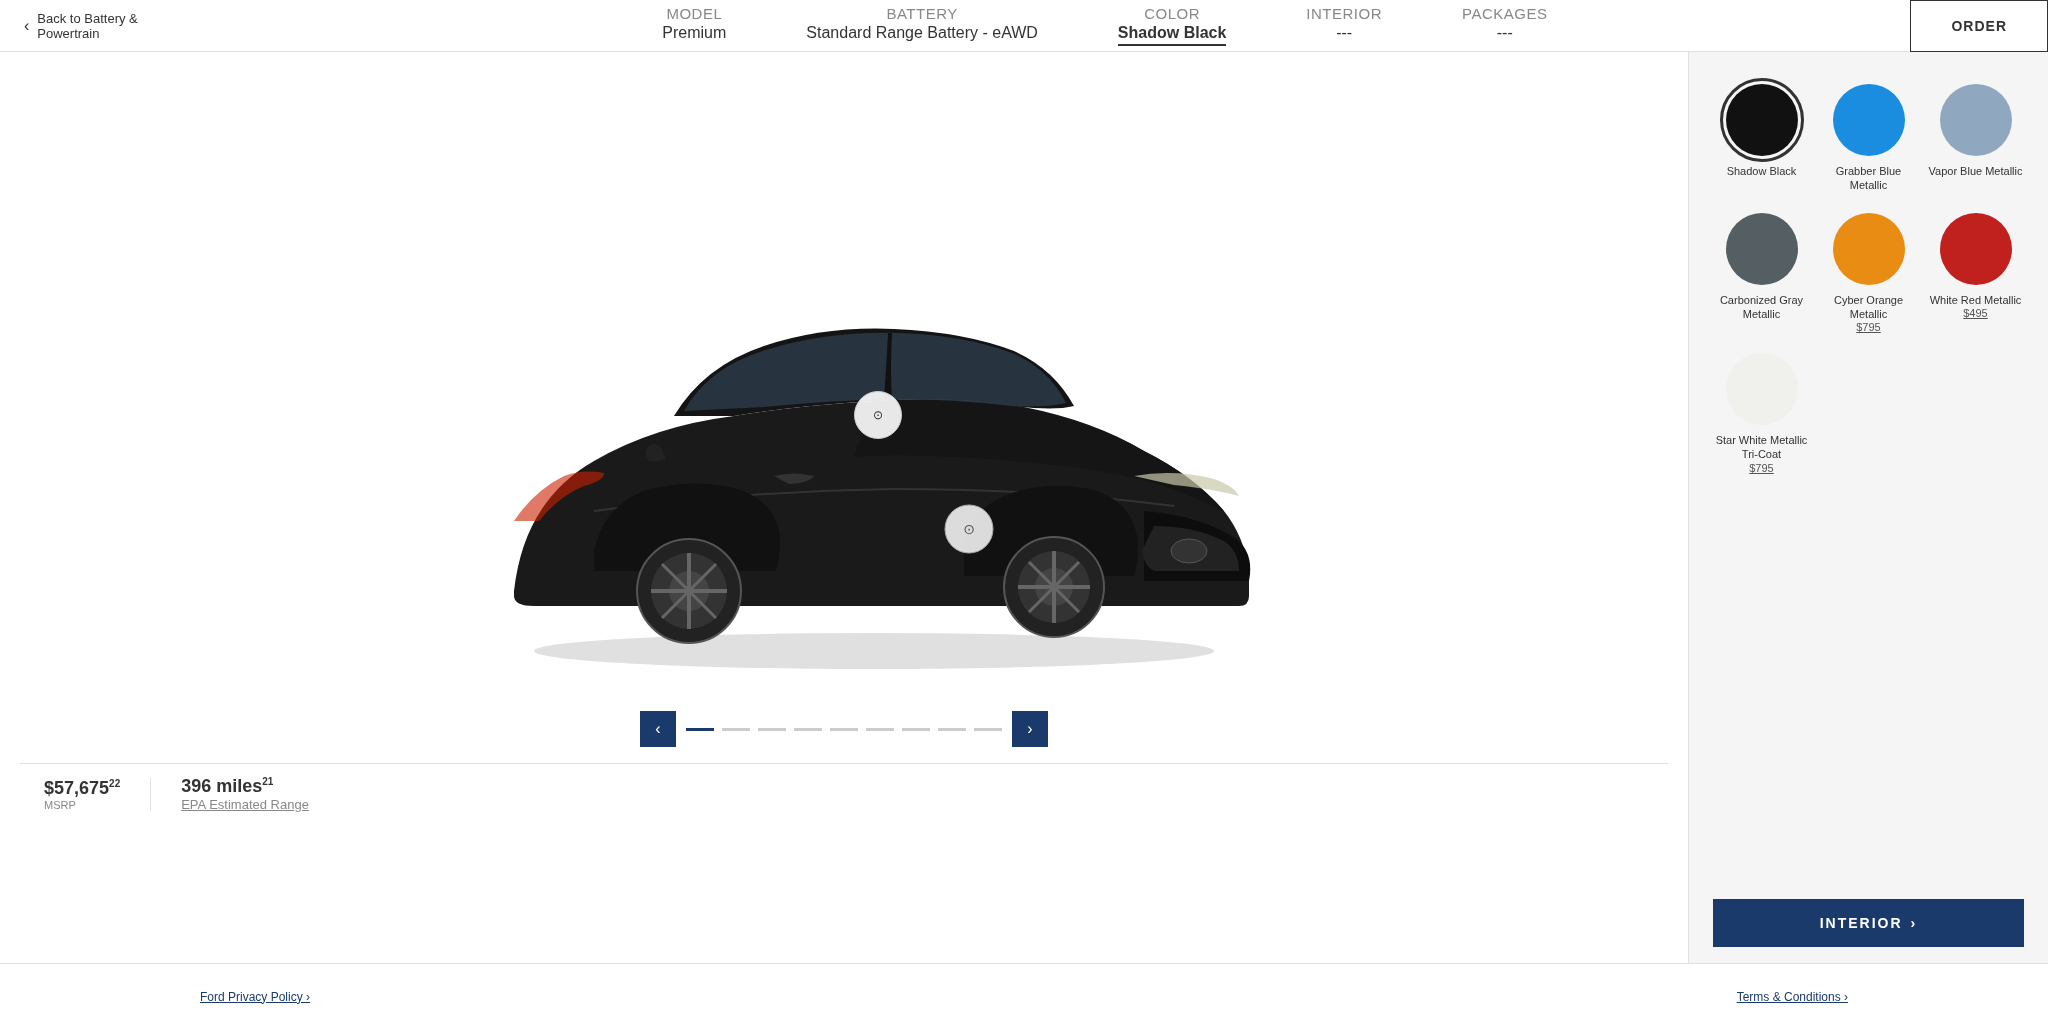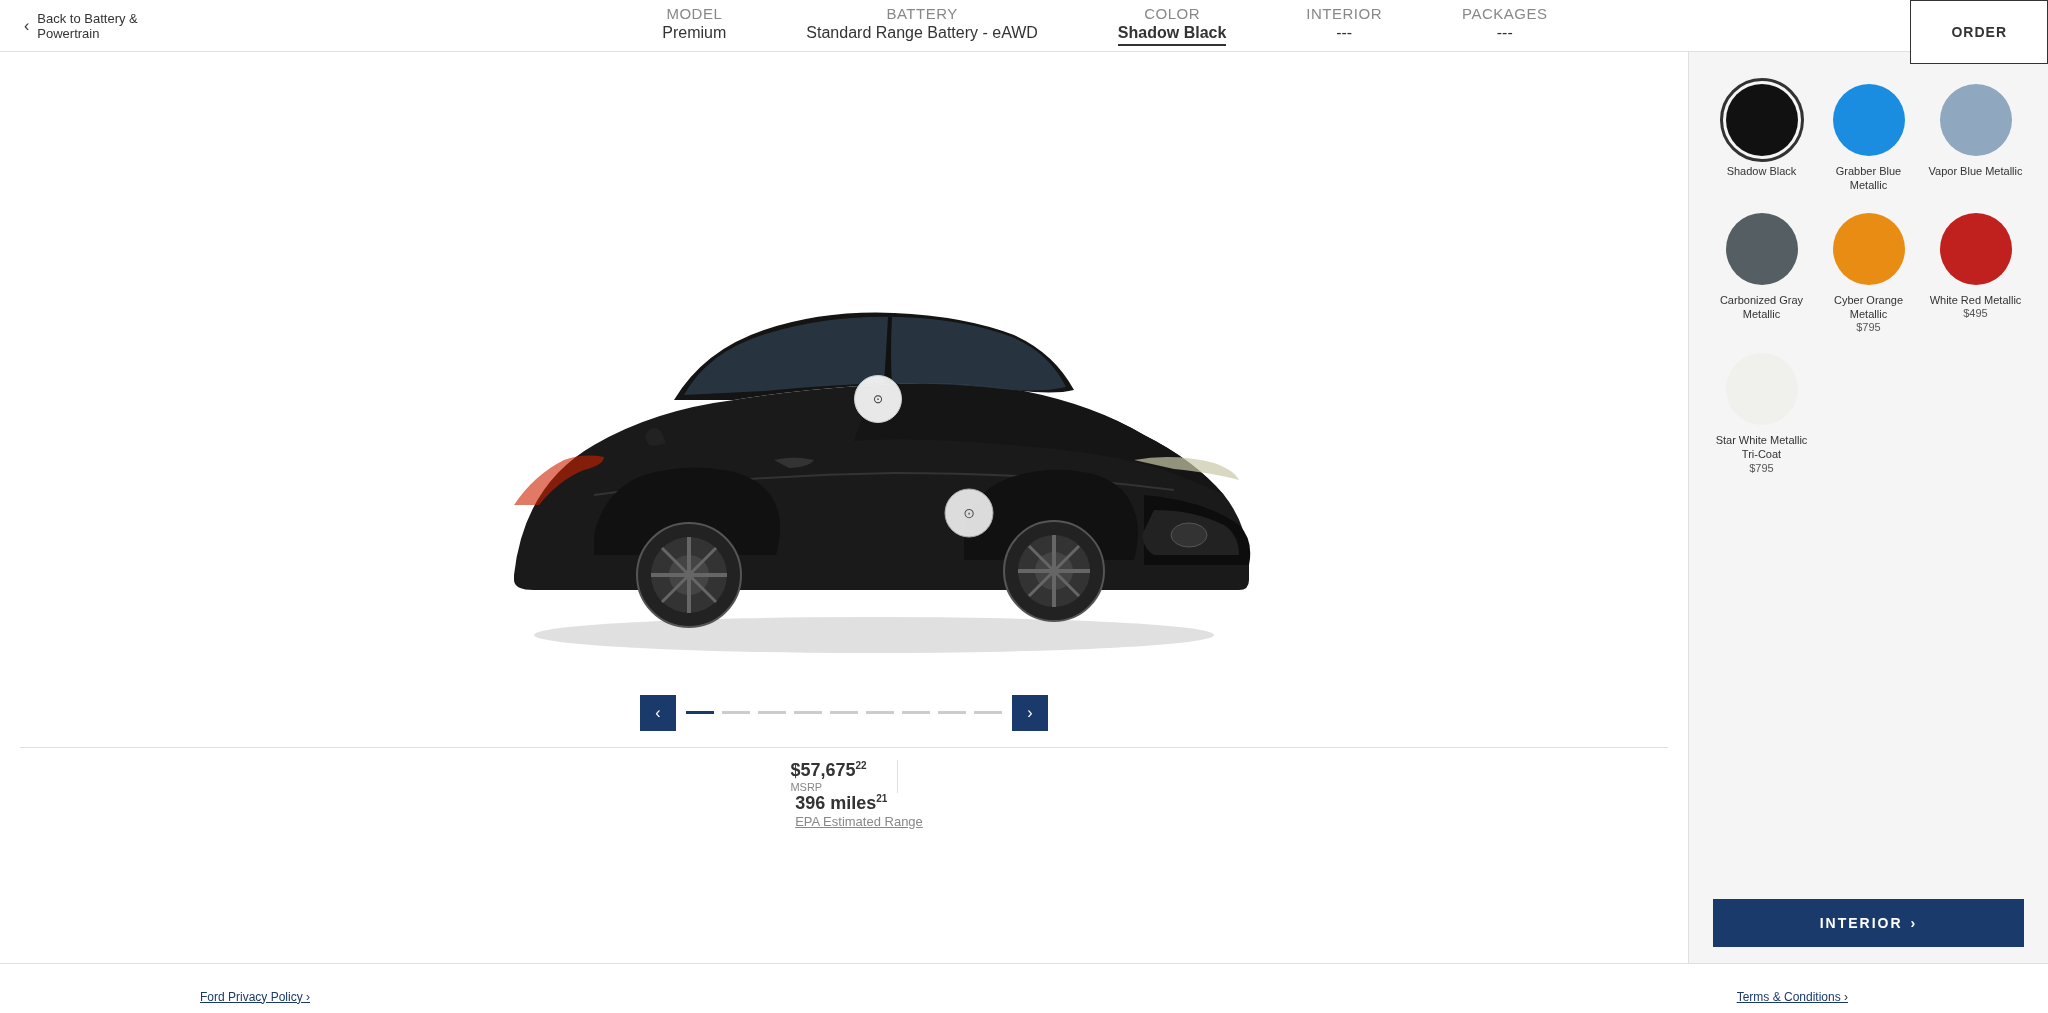--- a/index.html
+++ b/index.html
@@ -54,21 +54,21 @@
     }
     .nav-step.active .nav-step-value {
       font-weight: bold;
       border-bottom: 2px solid #333;
       padding-bottom: 2px;
     }
     .nav-order-btn {
       position: absolute;
       right: 0;
       top: 0;
-      height: 64px;
+      height: 52px;
       padding: 0 40px;
       background: #fff;
       border: 1px solid #333;
       font-size: 14px;
       font-weight: bold;
       letter-spacing: 1px;
       cursor: pointer;
       color: #333;
     }
 
@@ -222,20 +222,21 @@
     .color-name {
       font-size: 11px;
       color: #333;
       text-align: center;
       line-height: 1.3;
     }
     .color-price {
       font-size: 11px;
       color: #555;
       text-align: right;
+      text-decoration: underline;
     }
 
     
     .interior-btn {
       margin: 16px 24px;
       padding: 16px;
       background: #1a3a6b;
       color: #fff;
       border: none;
       font-size: 14px;
@@ -374,21 +375,21 @@
           <div class="carousel-dot"></div>
           <div class="carousel-dot"></div>
           <div class="carousel-dot"></div>
           <div class="carousel-dot"></div>
           <div class="carousel-dot"></div>
           <div class="carousel-dot"></div>
         </div>
       <button class="carousel-arrow">›</button>
     </div>
 
-    <div class="info-bar" style="width:100%; margin-top:16px;flex-direction:column;">
+    <div class="info-bar" style="width:100%; margin-top:16px;">
       <div class="info-price">
         <span class="info-price-value">
           <span>$57,675</span><sup class="superscript">22</sup>
         </span>
         <span class="info-price-label">MSRP</span>
       </div>
       <div class="info-range">
         <span class="info-range-value">
           <span>396 miles</span><sup class="superscript">21</sup>
         </span>

